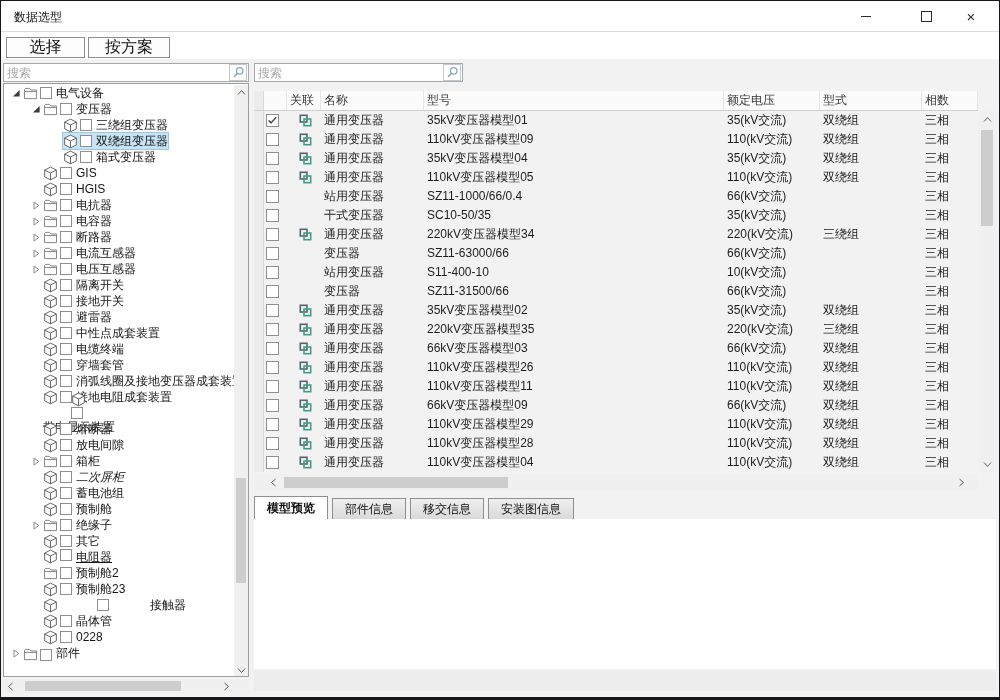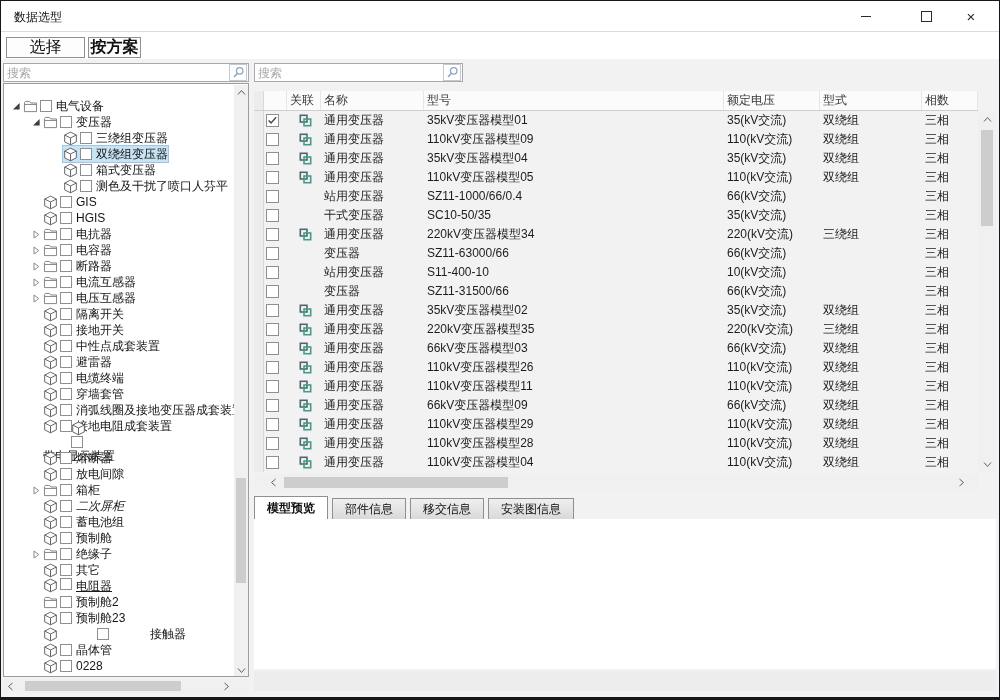--- a/index.html
+++ b/index.html
@@ -8,30 +8,30 @@
   
   .titlebar{position:absolute;left:0;top:0;width:998px;height:30px;background:#fff;border-bottom:1px solid #dcdcdc;}
   .title{position:absolute;left:13px;top:8px;font-size:12px;color:#101010;}
   .wctl{position:absolute;top:0;width:40px;height:30px;display:flex;align-items:center;justify-content:center;color:#2a2a2a;cursor:default;}
   .wctl.min{left:845px;} .wctl.max{left:905px;} .wctl.close{left:950px;font-size:15px;}
   .minbar{width:10px;height:0;border-top:1px solid #2a2a2a;}
   .maxbox{width:9px;height:9px;border:1px solid #2a2a2a;}
   
   .toolbar{position:absolute;left:0;top:31px;width:998px;height:27px;background:#fff;}
   .tbtn{position:absolute;top:5px;height:21px;background:#fdfdfd;border:1px solid #8f8f8f;box-sizing:border-box;display:flex;align-items:center;justify-content:center;font-size:16px;color:#111;}
-  .tbtn.b1{left:5px;width:79px;} .tbtn.b2{left:87px;width:53px;font-weight:bold;}
+  .tbtn.b1{left:5px;width:79px;} .tbtn.b2{left:87px;width:82px;}
   
   .searchbox{position:absolute;top:62px;height:19px;background:#fff;border:1px solid #a5aaaf;box-sizing:border-box;display:flex;align-items:center;}
   .searchbox input{flex:1;border:none;outline:none;height:15px;font-size:12px;font-family:"Liberation Sans",sans-serif;padding:0 3px;color:#333;min-width:0;background:transparent;}
   .searchbox input::placeholder{color:#a9a9a9;}
   .magbtn{width:16px;height:15px;border:1px solid #c4c9cf;background:#fff;margin-right:1px;display:flex;align-items:center;justify-content:center;flex:none;}
   .sb-left{left:2px;width:246px;} .sb-right{left:253px;width:209px;}
   
   .treepanel{position:absolute;left:2px;top:82px;width:246px;height:594px;background:#fff;border:1px solid #9d9d9d;box-sizing:border-box;overflow:hidden;}
-  .treerows{position:absolute;left:0;top:14px;width:230px;overflow:hidden;height:592px;}
+  .treerows{position:absolute;left:0;top:1px;width:230px;overflow:hidden;height:592px;}
   .tree-row{height:16px;line-height:16px;display:flex;align-items:center;white-space:nowrap;}
   .expander{width:13px;flex:none;display:inline-flex;align-items:center;justify-content:center;}
   .ticon{width:17px;flex:none;display:inline-flex;align-items:center;}
   .cb{width:12px;height:12px;flex:none;border:1px solid #8f8f8f;background:#fff;margin-right:4px;box-sizing:border-box;}
   .tlabel{font-size:12px;color:#141414;}
   .selwrap{display:inline-flex;align-items:center;background:#c7e3f4;outline:1px solid #9cc7e4;}
   
   .sb-track-v{position:absolute;background:#f0f0f0;}
   .sb-track-h{position:absolute;background:#f0f0f0;}
   .sb-arrow{position:absolute;display:flex;align-items:center;justify-content:center;color:#5f5f5f;background:#f0f0f0;}
@@ -170,33 +170,20 @@
             <span class="ticon">
               <svg width="15" height="15" viewBox="0 0 16 16">
                 <path d="M8 1.2 L14.2 4.3 L14.2 11.6 L8 14.7 L1.8 11.6 L1.8 4.3 Z" fill="#fff" stroke="#5c5c5c"></path>
                 <path d="M1.8 4.3 L8 7.4 L14.2 4.3 M8 7.4 L8 14.7" fill="none" stroke="#5c5c5c"></path>
               </svg>
             </span>
             <span class="cb"></span>
             <span class="tlabel">箱式变压器</span>
           </span>
         </div>
-        <div class="tree-row" style="padding-left: 46px;">
-          <span class="expander"></span>
-          <span style="display: inline-flex; align-items: center;">
-            <span class="ticon">
-              <svg width="15" height="15" viewBox="0 0 16 16">
-                <path d="M8 1.2 L14.2 4.3 L14.2 11.6 L8 14.7 L1.8 11.6 L1.8 4.3 Z" fill="#fff" stroke="#5c5c5c"></path>
-                <path d="M1.8 4.3 L8 7.4 L14.2 4.3 M8 7.4 L8 14.7" fill="none" stroke="#5c5c5c"></path>
-              </svg>
-            </span>
-            <span class="cb"></span>
-            <span class="tlabel">测色及干扰了喷口人芬平</span>
-          </span>
-        </div>
         <div class="tree-row" style="padding-left: 26px;">
           <span class="expander"></span>
           <span style="display: inline-flex; align-items: center;">
             <span class="ticon">
               <svg width="15" height="15" viewBox="0 0 16 16">
                 <path d="M8 1.2 L14.2 4.3 L14.2 11.6 L8 14.7 L1.8 11.6 L1.8 4.3 Z" fill="#fff" stroke="#5c5c5c"></path>
                 <path d="M1.8 4.3 L8 7.4 L14.2 4.3 M8 7.4 L8 14.7" fill="none" stroke="#5c5c5c"></path>
               </svg>
             </span>
             <span class="cb"></span>
@@ -330,34 +317,34 @@
         <div class="tree-row" style="padding-left: 26px;">
           <span class="expander"></span>
           <span style="display: inline-flex; align-items: center;">
             <span class="ticon">
               <svg width="15" height="15" viewBox="0 0 16 16">
                 <path d="M8 1.2 L14.2 4.3 L14.2 11.6 L8 14.7 L1.8 11.6 L1.8 4.3 Z" fill="#fff" stroke="#5c5c5c"></path>
                 <path d="M1.8 4.3 L8 7.4 L14.2 4.3 M8 7.4 L8 14.7" fill="none" stroke="#5c5c5c"></path>
               </svg>
             </span>
             <span class="cb"></span>
+            <span class="tlabel">避雷器</span>
+          </span>
+        </div>
+        <div class="tree-row" style="padding-left: 26px;">
+          <span class="expander"></span>
+          <span style="display: inline-flex; align-items: center;">
+            <span class="ticon">
+              <svg width="15" height="15" viewBox="0 0 16 16">
+                <path d="M8 1.2 L14.2 4.3 L14.2 11.6 L8 14.7 L1.8 11.6 L1.8 4.3 Z" fill="#fff" stroke="#5c5c5c"></path>
+                <path d="M1.8 4.3 L8 7.4 L14.2 4.3 M8 7.4 L8 14.7" fill="none" stroke="#5c5c5c"></path>
+              </svg>
+            </span>
+            <span class="cb"></span>
             <span class="tlabel">中性点成套装置</span>
-          </span>
-        </div>
-        <div class="tree-row" style="padding-left: 26px;">
-          <span class="expander"></span>
-          <span style="display: inline-flex; align-items: center;">
-            <span class="ticon">
-              <svg width="15" height="15" viewBox="0 0 16 16">
-                <path d="M8 1.2 L14.2 4.3 L14.2 11.6 L8 14.7 L1.8 11.6 L1.8 4.3 Z" fill="#fff" stroke="#5c5c5c"></path>
-                <path d="M1.8 4.3 L8 7.4 L14.2 4.3 M8 7.4 L8 14.7" fill="none" stroke="#5c5c5c"></path>
-              </svg>
-            </span>
-            <span class="cb"></span>
-            <span class="tlabel">避雷器</span>
           </span>
         </div>
         <div class="tree-row" style="padding-left: 26px;">
           <span class="expander"></span>
           <span style="display: inline-flex; align-items: center;">
             <span class="ticon">
               <svg width="15" height="15" viewBox="0 0 16 16">
                 <path d="M8 1.2 L14.2 4.3 L14.2 11.6 L8 14.7 L1.8 11.6 L1.8 4.3 Z" fill="#fff" stroke="#5c5c5c"></path>
                 <path d="M1.8 4.3 L8 7.4 L14.2 4.3 M8 7.4 L8 14.7" fill="none" stroke="#5c5c5c"></path>
               </svg>

